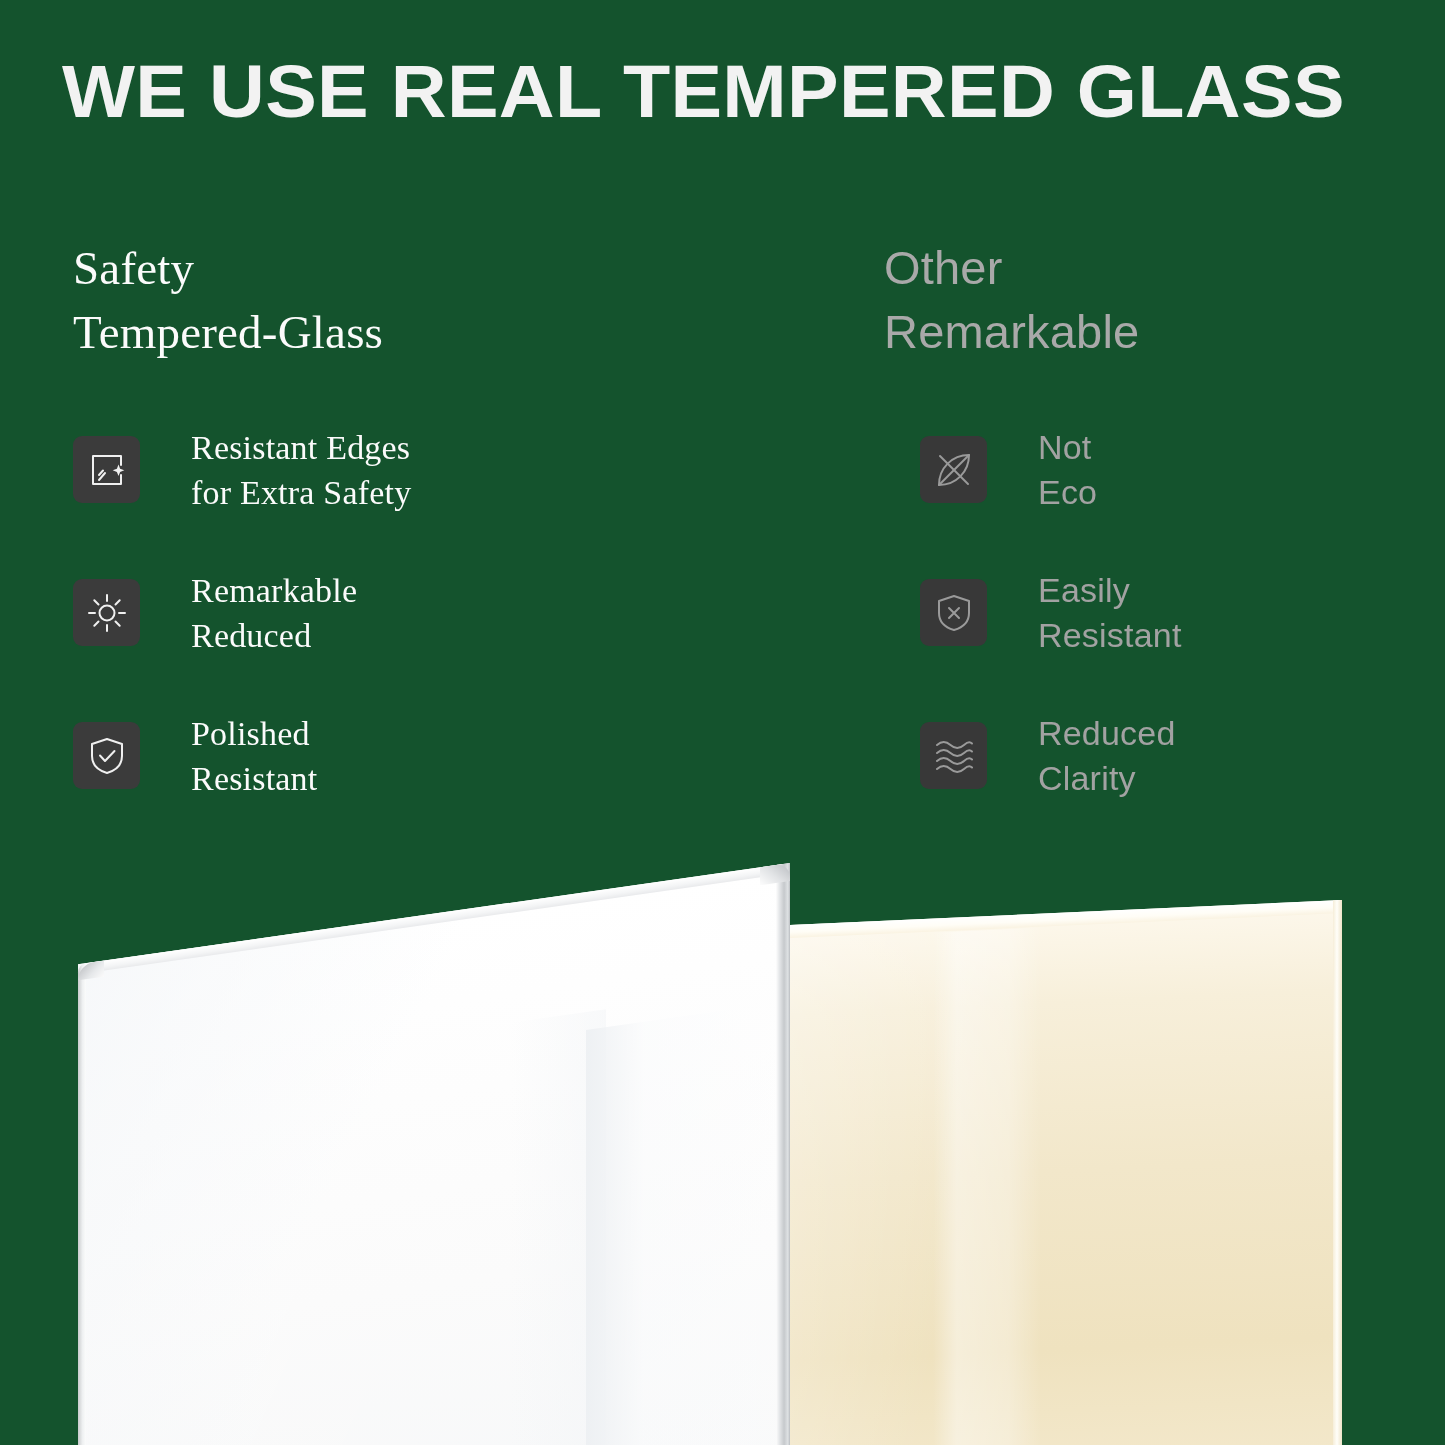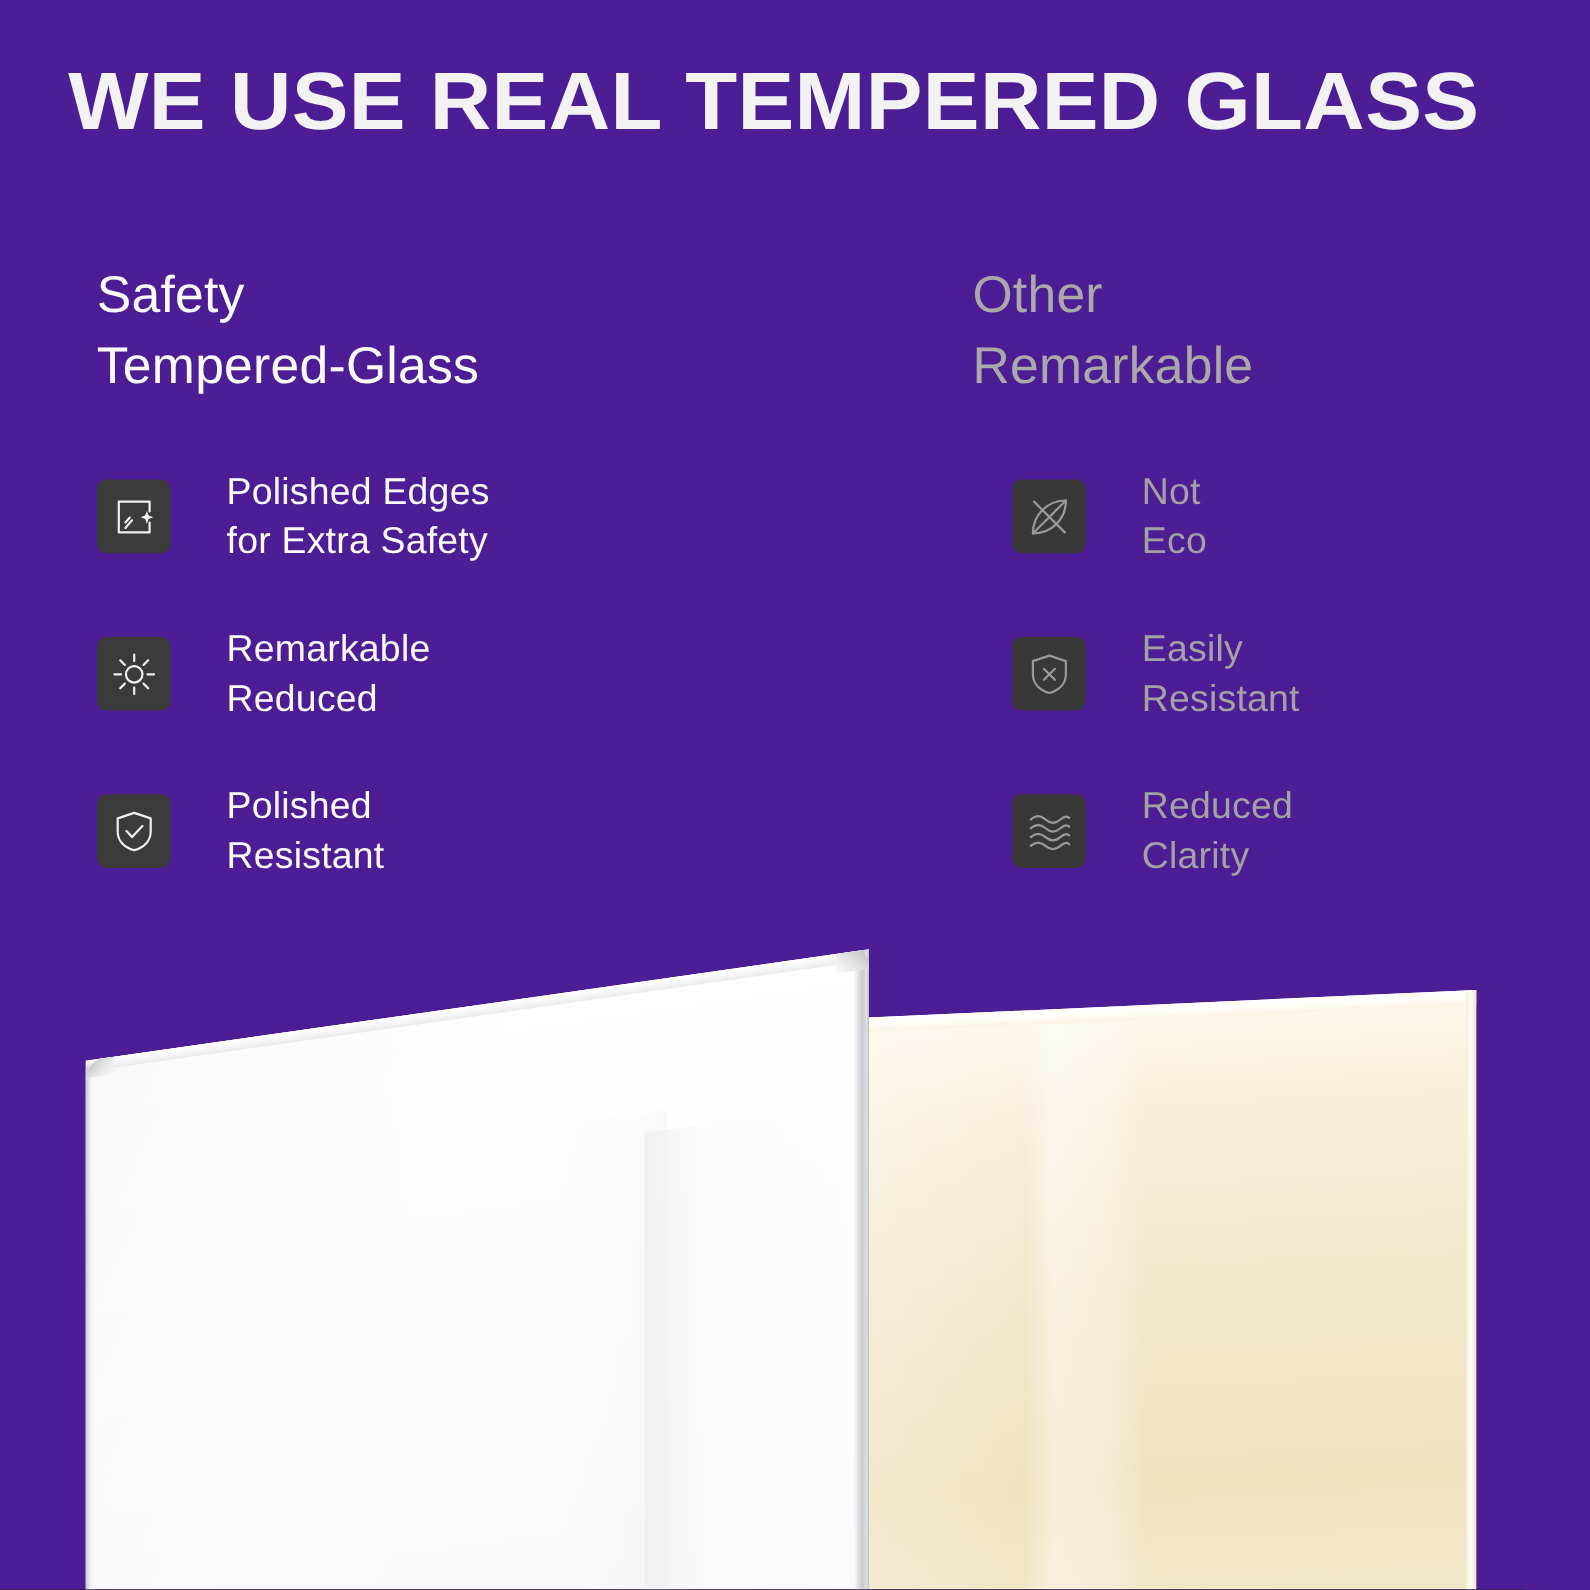--- a/index.html
+++ b/index.html
@@ -4,21 +4,21 @@
 <style>
   html, body {
     margin: 0;
     padding: 0;
     background: #262626;
   }
   #page {
     position: relative;
     width: 1445px;
     height: 1445px;
-    background: #4c1d95;
+    background: #14532d;
     overflow: hidden;
     font-family: "Liberation Sans", sans-serif;
     -webkit-font-smoothing: antialiased;
   }
 
   
   #headline {
     position: absolute;
     left: 62px;
     top: 44px;
@@ -34,21 +34,21 @@
     white-space: nowrap;
     transform: scaleX(1.045);
     transform-origin: left center;
   }
 
   
   .column {
     position: absolute;
     top: 236px;
   }
-  #col-left  { left: 88px;  width: 700px; }
+  #col-left  { left: 73px;  width: 700px; font-family: Liberation Serif, serif; }
   #col-right { left: 884px; width: 520px; }
 
   .col-heading {
     font-size: 47px;
     font-weight: 400;
     line-height: 1.37;
     letter-spacing: 0.2px;
     white-space: pre-line;
   }
   #col-left  .col-heading { color: #fbfbfb; }
@@ -254,21 +254,21 @@
     <div class="feature-list">
 
       <div class="feature-row">
         <span class="icon-tile">
           <svg width="44" height="44" viewBox="0 0 44 44" fill="none" stroke-width="2" stroke-linecap="round" stroke-linejoin="round">
             <path d="M36 17V8H8v28h28v-9"></path>
             <path d="M14 32l6-7M14 27l4-4.5"></path>
             <path d="M33.5 16.5l1.6 4.2 4.2 1.6-4.2 1.6-1.6 4.2-1.6-4.2-4.2-1.6 4.2-1.6z" fill="#f0f0f0" stroke-width="0"></path>
           </svg>
         </span>
-        <span class="feature-label">Polished Edges
+        <span class="feature-label">Resistant Edges
 for Extra Safety</span>
       </div>
 
       <div class="feature-row">
         <span class="icon-tile">
           <svg width="44" height="44" viewBox="0 0 44 44" fill="none" stroke-width="2" stroke-linecap="round">
             <circle cx="22" cy="22" r="7.5"></circle>
             <path d="M22 4v6M22 34v6M4 22h6M34 22h6M9.3 9.3l4.2 4.2M30.5 30.5l4.2 4.2M34.7 9.3l-4.2 4.2M13.5 30.5l-4.2 4.2"></path>
           </svg>
         </span>

